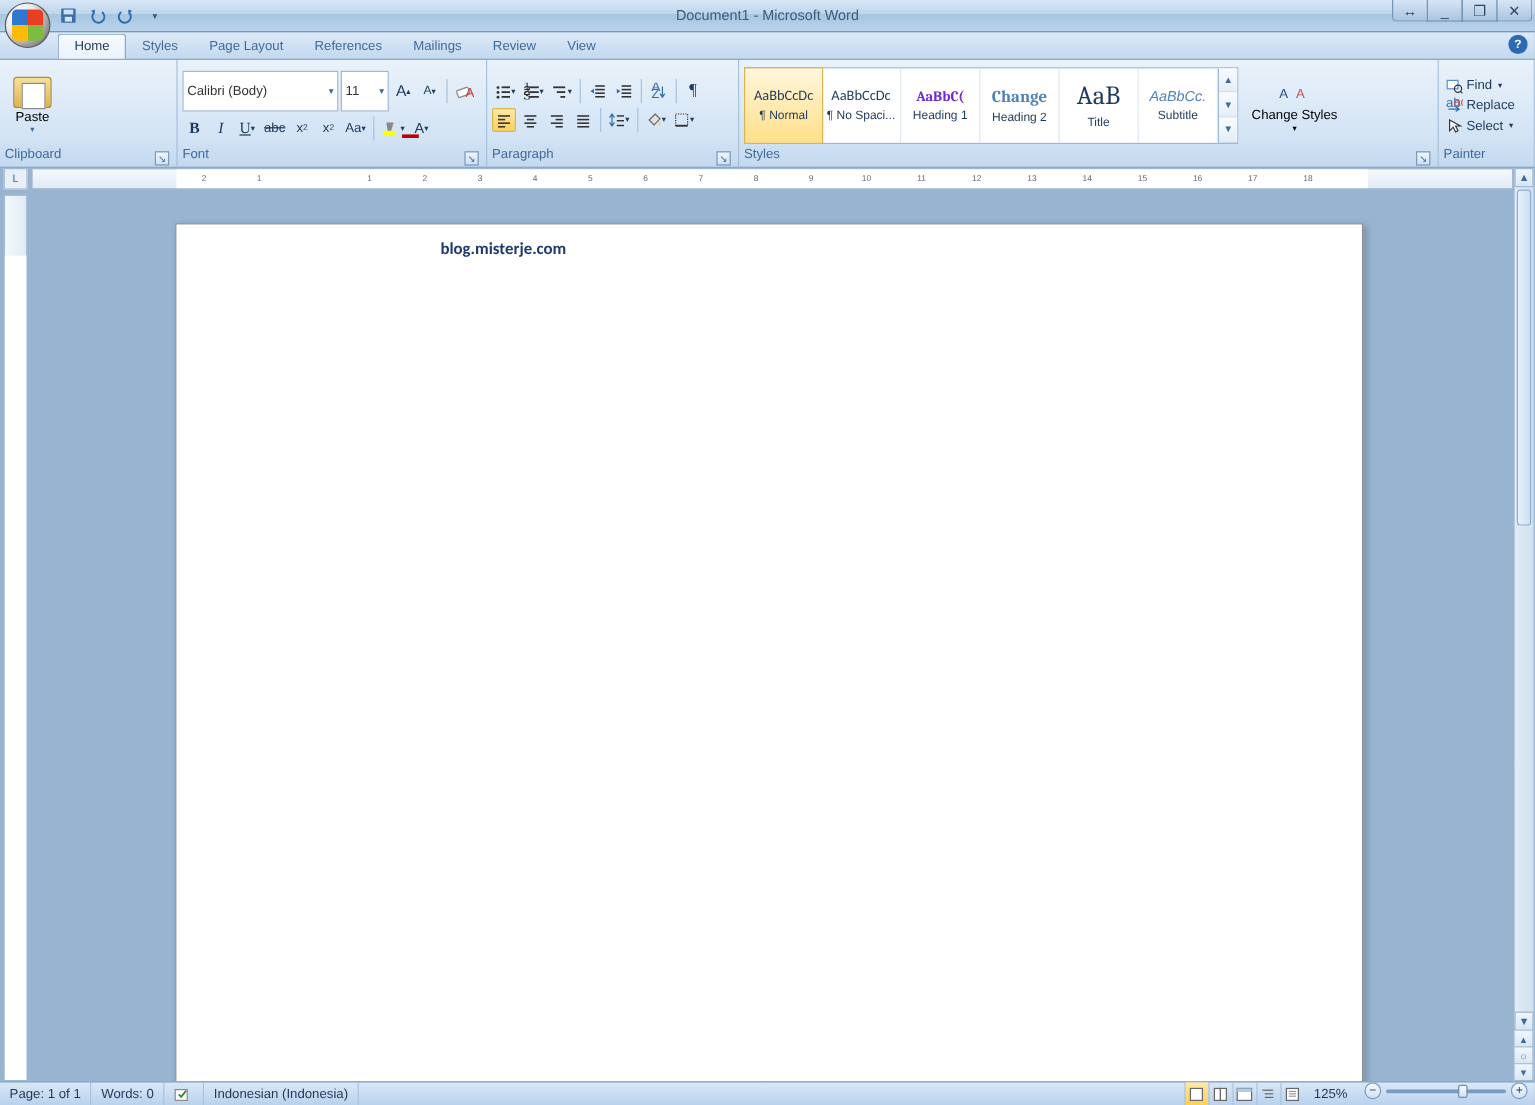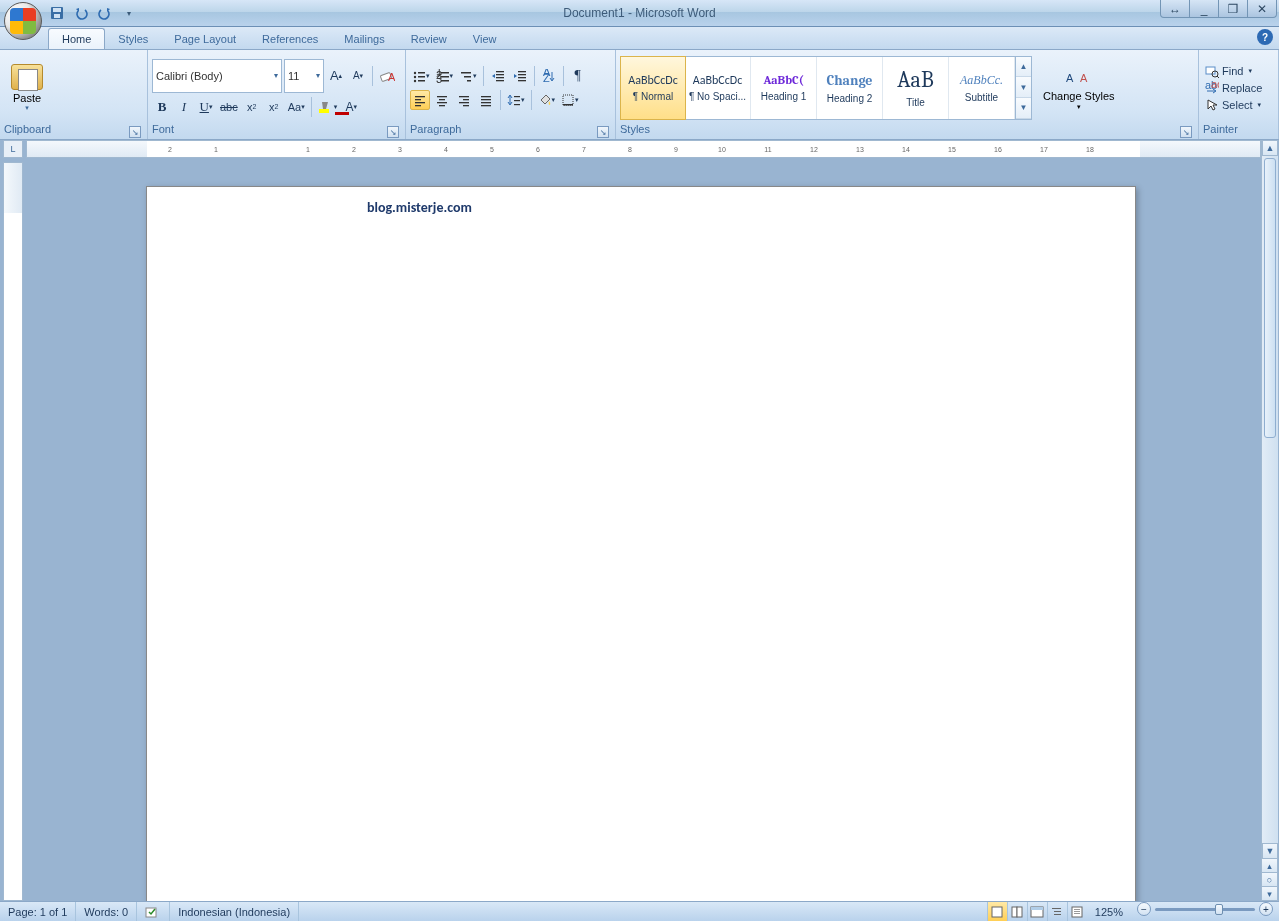--- a/index.html
+++ b/index.html
@@ -346,21 +346,21 @@
           </div>
         <div class="style-item">
             <div class="style-prev" style="font-size:14px;color:#4f81bd;font-weight:bold;font-family:Cambria">Change</div>
             <div class="style-name">Heading 2</div>
           </div>
         <div class="style-item">
             <div class="style-prev" style="font-size:22px;font-family:Cambria">AaB</div>
             <div class="style-name">Title</div>
           </div>
         <div class="style-item">
-            <div class="style-prev" style="font-size:12px;font-style:italic;color:#4f81bd;font-family:Liberation Serif, serif">AaBbCc.</div>
+            <div class="style-prev" style="font-size:12px;font-style:italic;color:#4f81bd;font-family:Liberation Sans, sans-serif">AaBbCc.</div>
             <div class="style-name">Subtitle</div>
           </div>
         <div class="gallery-scroll">
           <div>▲</div>
           <div>▼</div>
           <div>▼</div>
         </div>
       </div>
       <div class="big-btn" style="margin-left:4px">
         <svg width="30" height="26">

